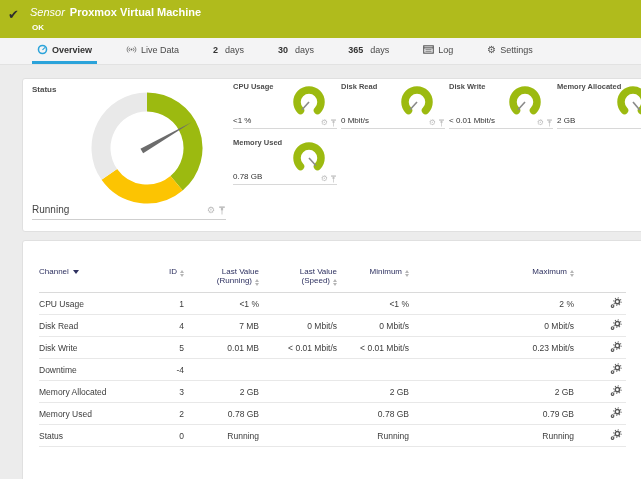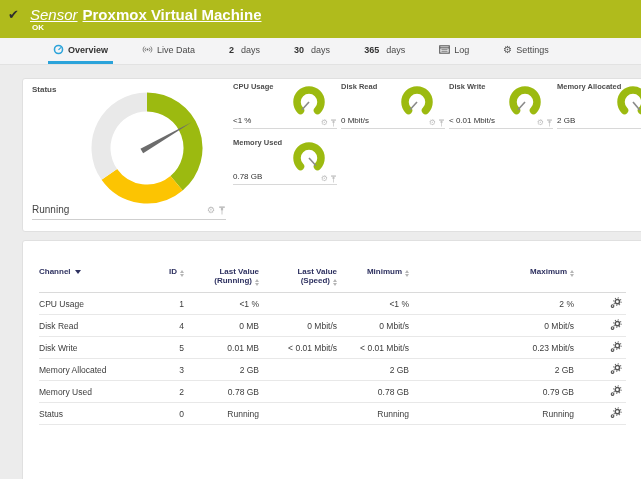--- a/index.html
+++ b/index.html
@@ -7,28 +7,28 @@
   body {
     position:relative; overflow:hidden;
     background:#ececec;
     font-family:"Liberation Sans", sans-serif;
     color:#3c3c3c;
   }
   
   .topbar { position:absolute; left:0; top:0; width:641px; height:38px; background:#b0bb1c; }
   .check { position:absolute; left:8px; top:8px; font-size:13px; font-weight:bold; color:#2e2e2e;
            font-family:"DejaVu Sans", sans-serif; line-height:1; }
-  .title-line { position:absolute; left:30px; top:6px; color:#fff; font-size:15px; white-space:nowrap;text-decoration:underline; }
+  .title-line { position:absolute; left:30px; top:6px; color:#fff; font-size:11px; white-space:nowrap; }
   .title-line .kind { font-style:italic; font-weight:normal; margin-right:5px; }
   .title-line .name { font-weight:bold; }
   .okline { position:absolute; left:32px; top:23px; color:#fff; font-size:8px; font-weight:bold; }
 
   
   .tabbar { position:absolute; left:0; top:38px; width:641px; height:27px; background:#f4f4f5;
-            border-bottom:1px solid #e2e2e2; display:flex; align-items:stretch; padding-left:48px; gap:24px; }
+            border-bottom:1px solid #e2e2e2; display:flex; align-items:stretch; padding-left:32px; gap:24px; }
   .tab { display:flex; align-items:center; gap:4px; font-size:9px; color:#4a4a4a;
          white-space:nowrap; cursor:pointer; padding:0 5px; border-bottom:3px solid transparent; }
   .tab .pfx { font-weight:bold; margin-right:3px; color:#333; }
   .tab.active { border-bottom-color:#2ba3da; color:#333; font-weight:bold; }
   .ticon { width:11px; height:11px; flex:0 0 auto; }
   .gear-glyph { font-family:"DejaVu Sans", sans-serif; font-size:10px; color:#555; line-height:1; }
 
   
   .panel { position:absolute; left:22px; width:640px; background:#fff;
            border:1px solid #e0e0e0; border-radius:3px; }
@@ -50,21 +50,21 @@
   .mini-value { position:absolute; left:0; bottom:3px; font-size:8px; color:#333; white-space:nowrap; }
   .mini-svg { position:absolute; right:8px; top:5px; }
   .mini-arc { fill:none; stroke:#9cba10; stroke-width:7.5; stroke-linecap:round; }
   .mini-needle { stroke:#8a8a8a; stroke-width:1.6; }
   .mini-icons { position:absolute; right:0; bottom:1px; display:flex; align-items:center; gap:2px; }
 
   
   table.channels { border-collapse:collapse; table-layout:fixed; width:587px; margin:26px 0 0 16px; }
   col.c-channel{width:115px} col.c-id{width:30px} col.c-vol{width:75px}
   col.c-speed{width:78px} col.c-min{width:72px} col.c-max{width:165px} col.c-act{width:52px}
-  th { font-size:8px; font-weight:bold; color:#2e3160; text-align:right; vertical-align:top;
+  th { font-size:8px; font-weight:normal; color:#2e3160; text-align:right; vertical-align:top;
        padding:0 0 6px 0; border-bottom:1px solid #dadada; cursor:pointer; }
   th.left { text-align:left; }
   td { font-size:8.5px; color:#3c3c3c; text-align:right; height:22px;
        border-bottom:1px solid #e8e8e8; white-space:nowrap; overflow:hidden; }
   td.left { text-align:left; }
   td.act { text-align:right; padding-right:4px; }
   .sort { display:inline-flex; flex-direction:column; gap:1px; margin-left:3px; vertical-align:1px; }
   .sort i { width:0; height:0; border-left:2.5px solid transparent; border-right:2.5px solid transparent; }
   .sort .up { border-bottom:3px solid #b5b5b5; }
   .sort .down { border-top:3px solid #b5b5b5; }
@@ -318,40 +318,51 @@
         <td></td>
         <td>&lt;1 %</td>
         <td>2 %</td>
         <td class="act"><svg class="edit-gears" width="12" height="12">
               <use href="#sym-gears"></use>
             </svg></td>
       </tr>
       <tr>
         <td class="left">Disk Read</td>
         <td>4</td>
-        <td>0 MB</td>
+        <td>7 MB</td>
         <td>0 Mbit/s</td>
         <td>0 Mbit/s</td>
         <td>0 Mbit/s</td>
         <td class="act"><svg class="edit-gears" width="12" height="12">
               <use href="#sym-gears"></use>
             </svg></td>
       </tr>
       <tr>
         <td class="left">Disk Write</td>
         <td>5</td>
         <td>0.01 MB</td>
         <td>&lt; 0.01 Mbit/s</td>
         <td>&lt; 0.01 Mbit/s</td>
         <td>0.23 Mbit/s</td>
         <td class="act"><svg class="edit-gears" width="12" height="12">
               <use href="#sym-gears"></use>
             </svg></td>
       </tr>
       <tr>
+        <td class="left">Downtime</td>
+        <td>-4</td>
+        <td></td>
+        <td></td>
+        <td></td>
+        <td></td>
+        <td class="act"><svg class="edit-gears" width="12" height="12">
+              <use href="#sym-gears"></use>
+            </svg></td>
+      </tr>
+      <tr>
         <td class="left">Memory Allocated</td>
         <td>3</td>
         <td>2 GB</td>
         <td></td>
         <td>2 GB</td>
         <td>2 GB</td>
         <td class="act"><svg class="edit-gears" width="12" height="12">
               <use href="#sym-gears"></use>
             </svg></td>
       </tr>

